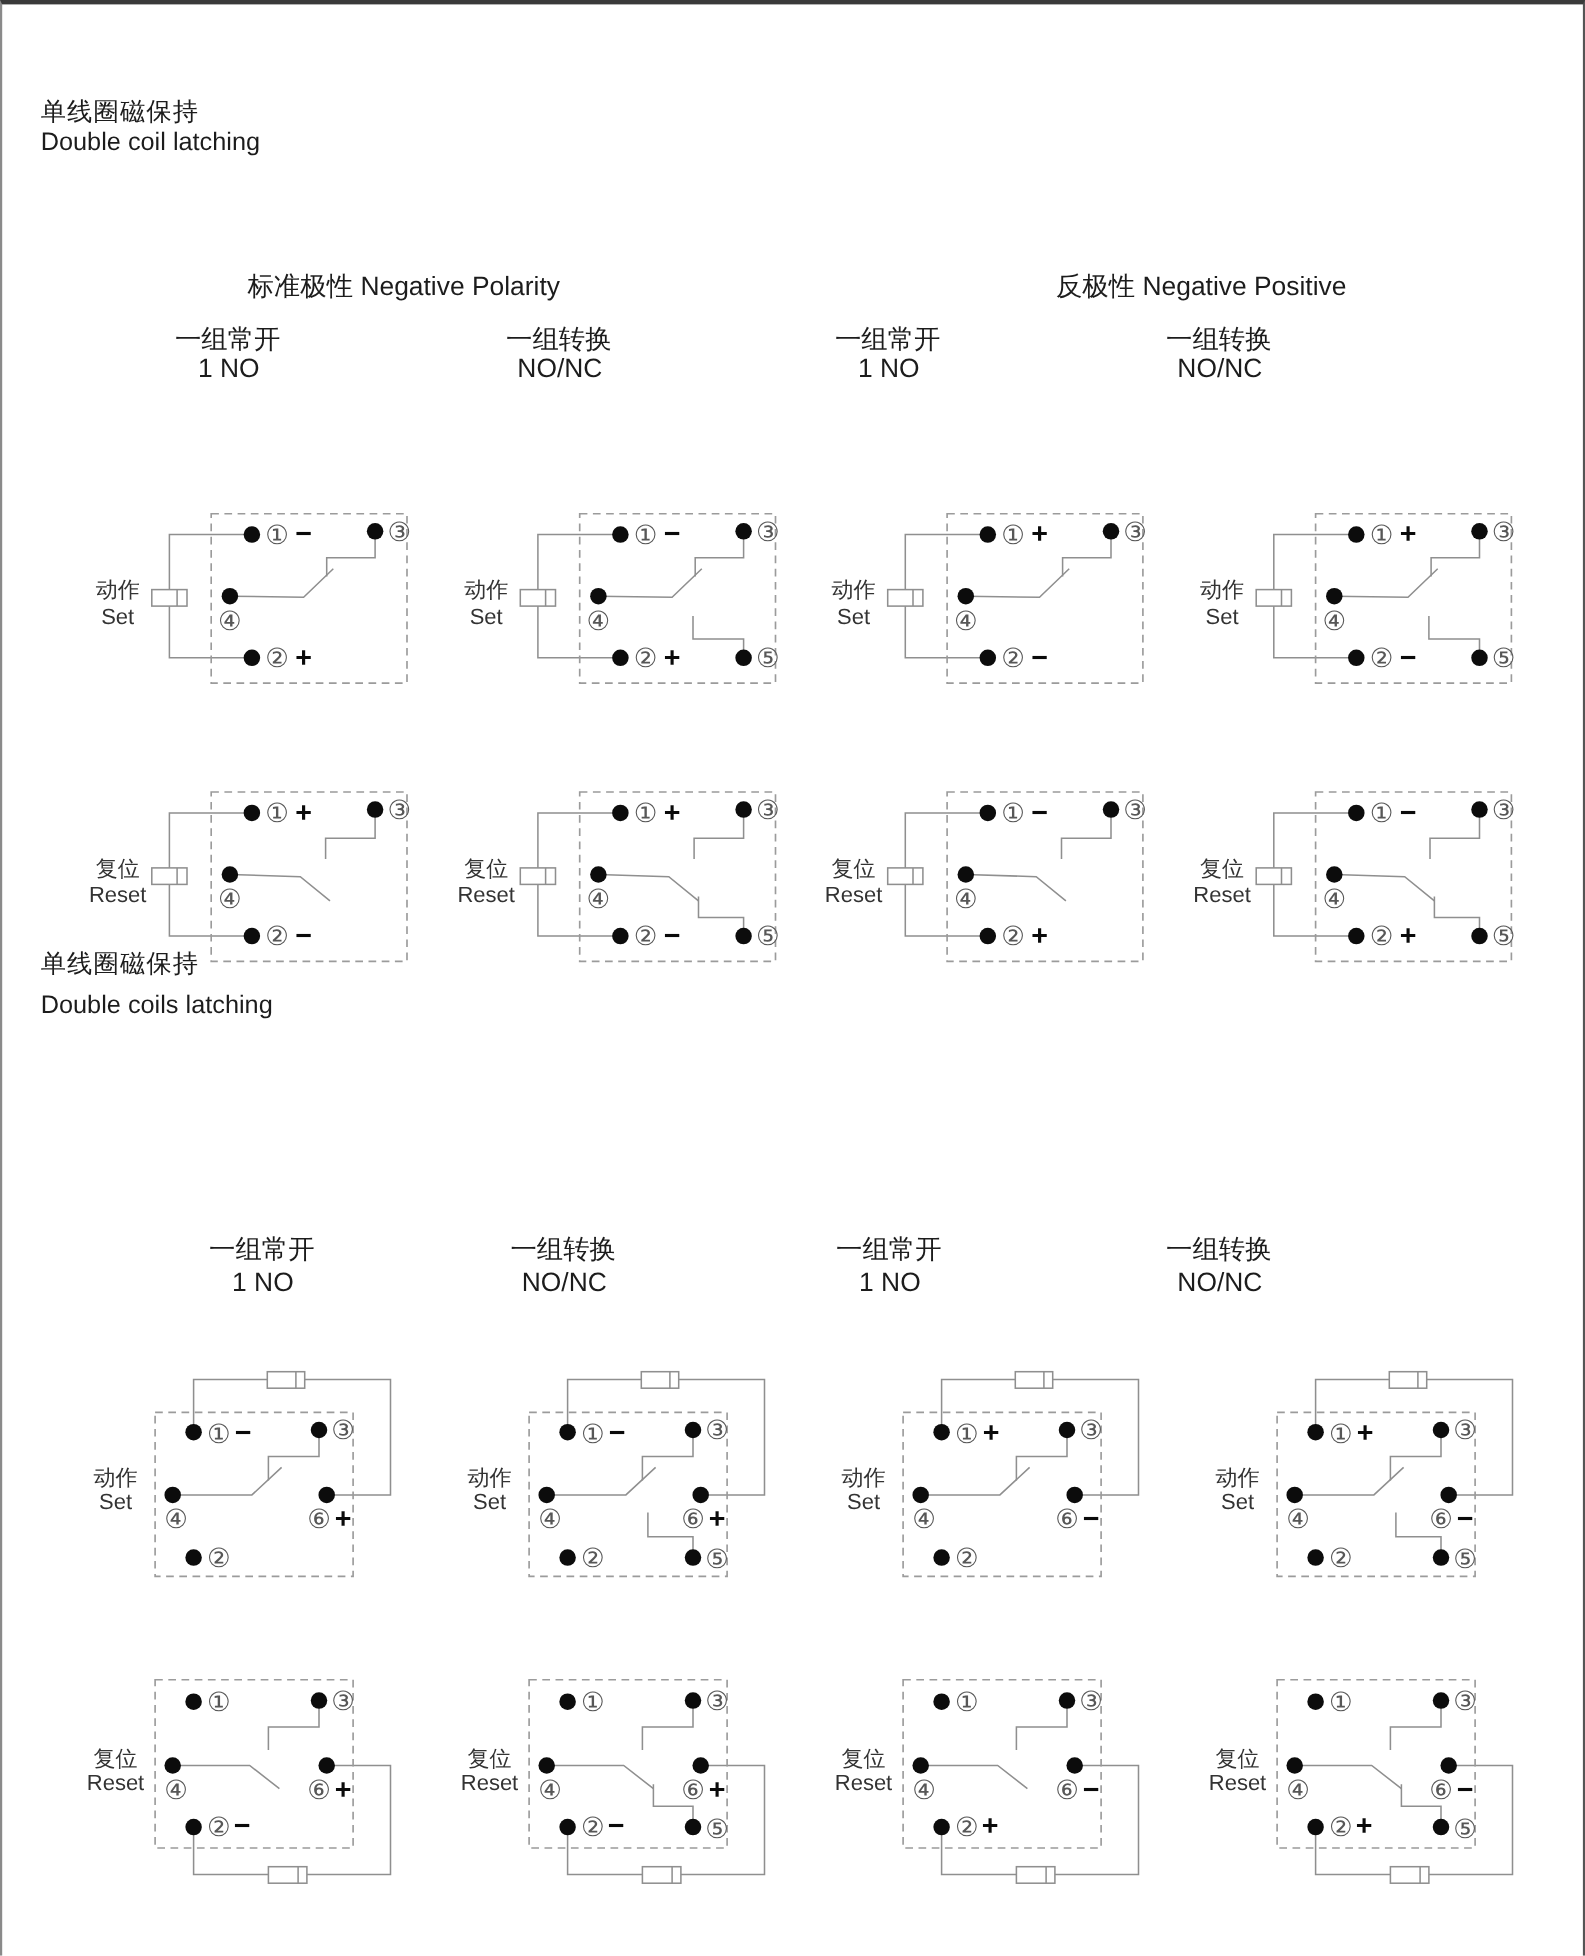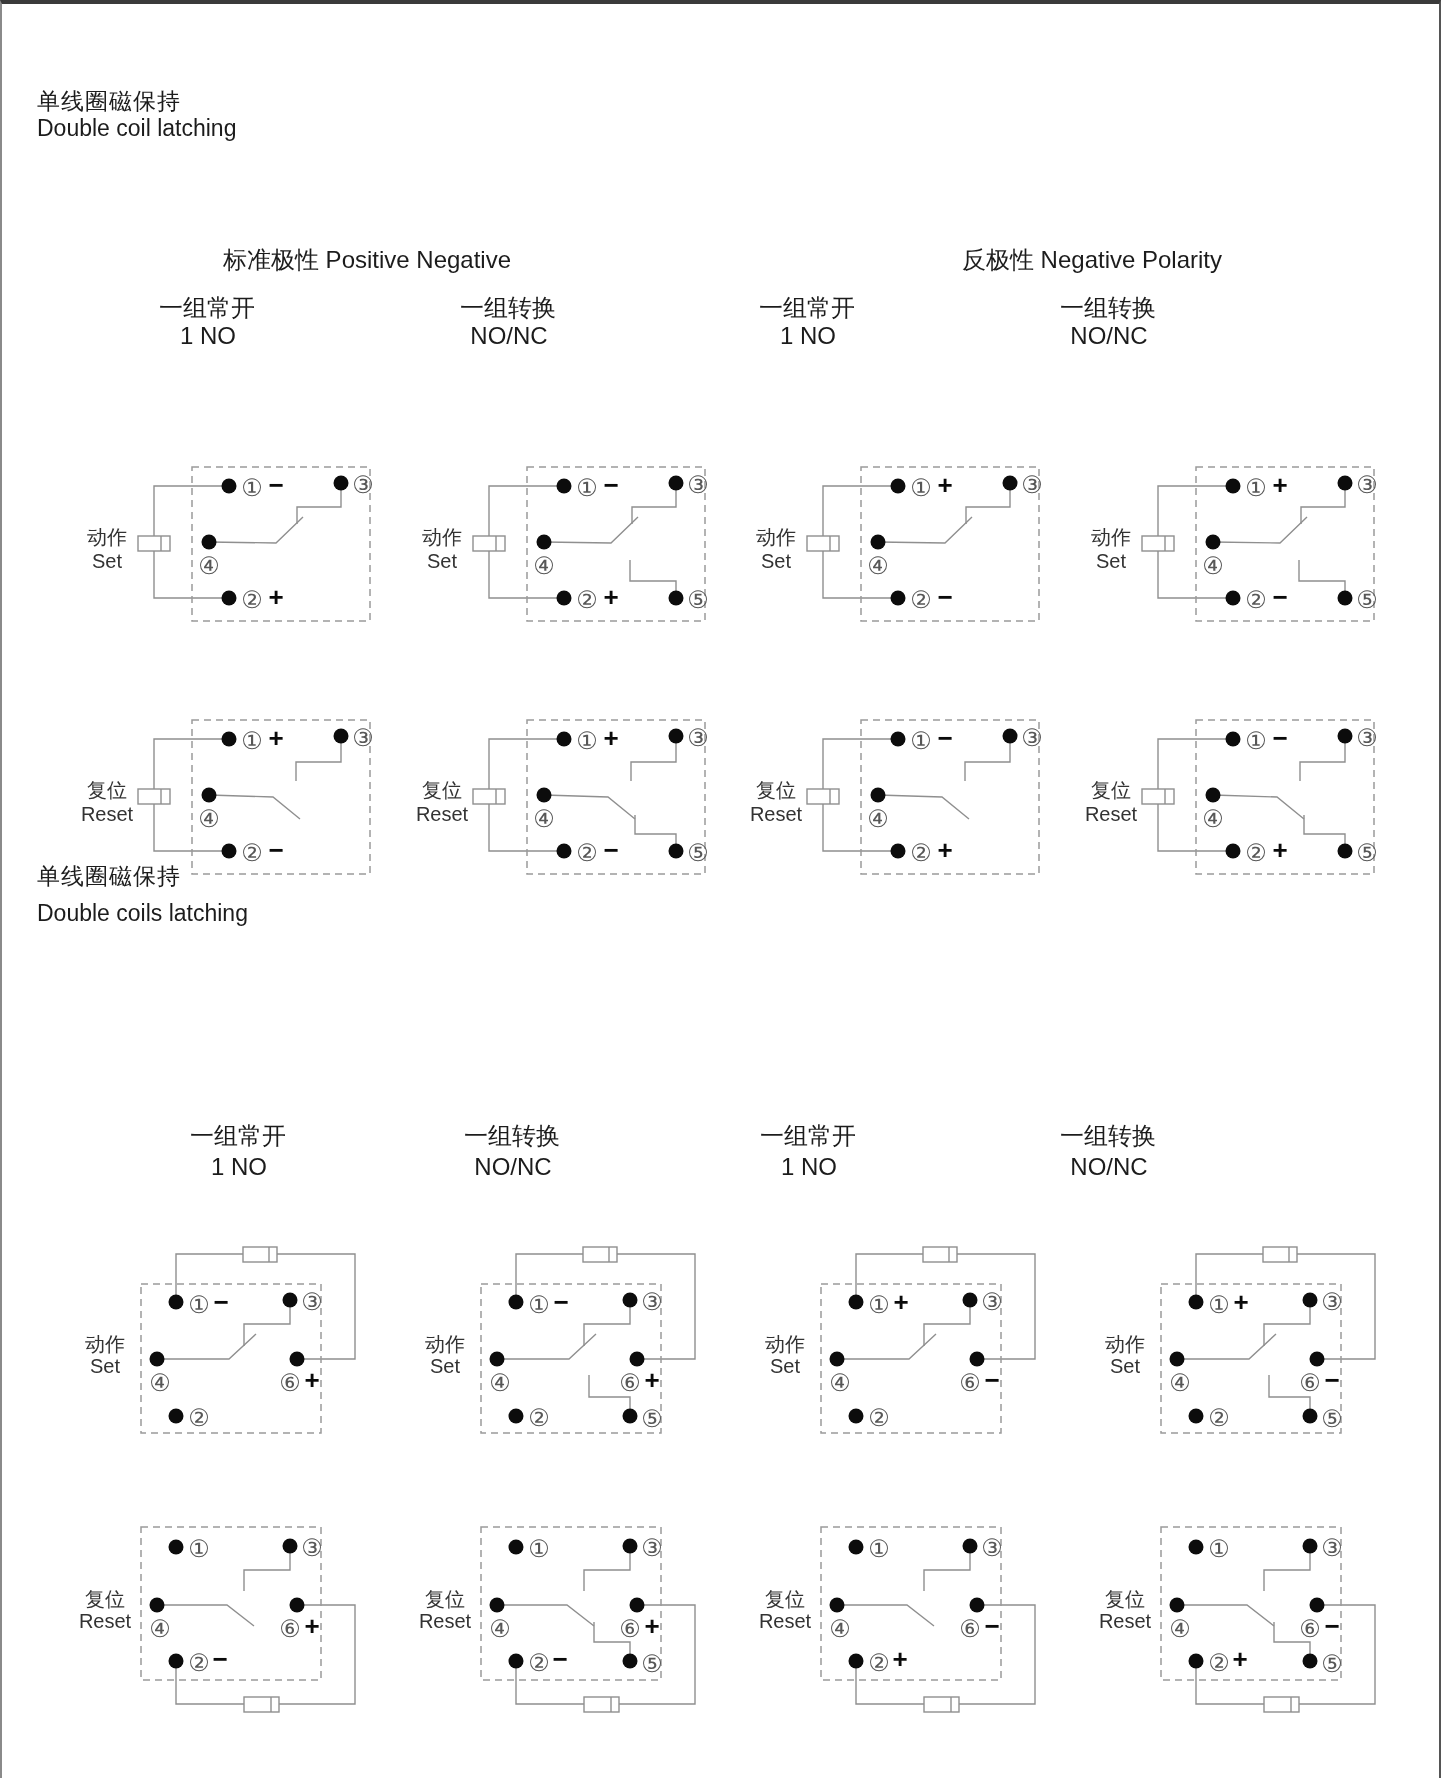--- a/index.html
+++ b/index.html
@@ -32,22 +32,22 @@
   .lbl-en{font-size:20px;fill:#333;}
 </style>
 </head>
 <body>
 
 <div class="page">
 
   <div class="txt sec-title-cn" style="left:35px;top:82px">单线圈磁保持</div>
   <div class="txt sec-title-en" style="left:35px;top:111px">Double coil latching</div>
 
-  <div class="txt polarity-hdr center" style="left:365px;top:240px">标准极性 Positive Negative</div>
-  <div class="txt polarity-hdr center" style="left:1090px;top:240px">反极性 Negative Polarity</div>
+  <div class="txt polarity-hdr center" style="left:365px;top:240px">标准极性 Negative Polarity</div>
+  <div class="txt polarity-hdr center" style="left:1090px;top:240px">反极性 Negative Positive</div>
 
   <div class="txt col-hdr center" style="left:205px;top:288px">一组常开</div>
   <div class="txt col-hdr center" style="left:206px;top:318px">1 NO</div>
   <div class="txt col-hdr center" style="left:506px;top:288px">一组转换</div>
   <div class="txt col-hdr center" style="left:507px;top:318px">NO/NC</div>
   <div class="txt col-hdr center" style="left:805px;top:288px">一组常开</div>
   <div class="txt col-hdr center" style="left:806px;top:318px">1 NO</div>
   <div class="txt col-hdr center" style="left:1106px;top:288px">一组转换</div>
   <div class="txt col-hdr center" style="left:1107px;top:318px">NO/NC</div>
 

